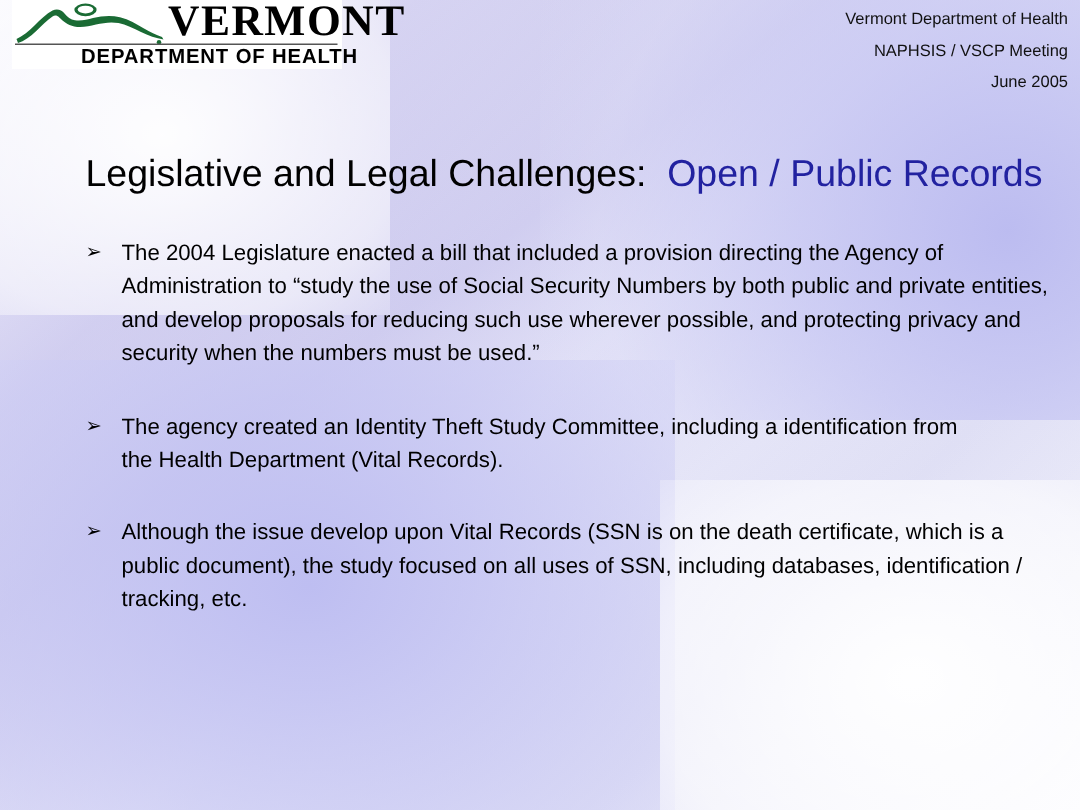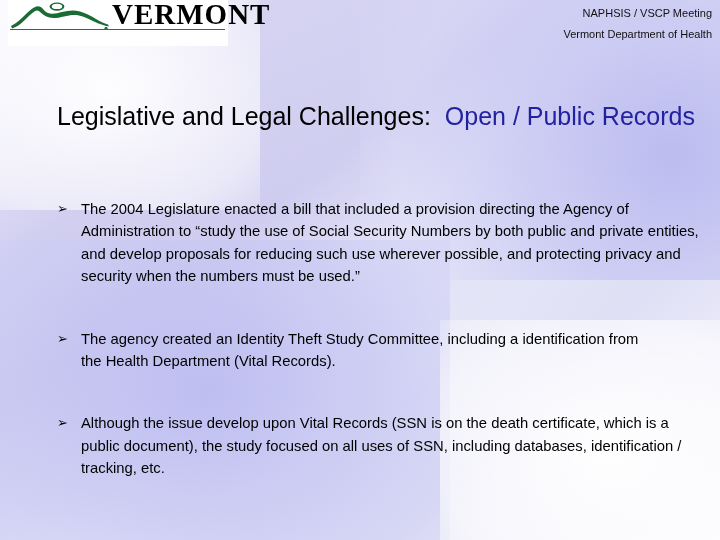--- a/index.html
+++ b/index.html
@@ -190,21 +190,20 @@
     position: absolute;
     left: 0;
     top: 0;
     font-family: "DejaVu Sans", sans-serif;
     font-size: 13px;
     line-height: 22.4px;
     color: #000000;
   }
   .bullet .btext {
     display: block;
-    margin-top: 40px;
   }
   
   #bullet-0 { width: 620px; }
   #bullet-1 { width: 560px; }
   #bullet-2 { width: 620px; }
 </style>
 </head>
 <body>
 
 <div id="slide">
@@ -226,25 +225,27 @@
                C49 16.6 44 17.6 39.5 16.6 C35 15.6 32 13 29.5 10.6
                C28 9.2 26.5 9 25 10 C21.5 12.2 18 16 14 19.8
                C10 23.6 6 26.4 2 27.6 Z" fill="#1a6b34"></path>
       <ellipse cx="47" cy="5.6" rx="7.4" ry="4.2" fill="#1a6b34"></ellipse>
       <ellipse cx="47" cy="5.4" rx="5.2" ry="2.6" fill="#ffffff"></ellipse>
       <circle cx="96" cy="27.2" r="1.5" fill="#1a6b34"></circle>
     </svg>
 
     <div id="logo-wordmark">VERMONT</div>
     <div id="logo-rule"></div>
+    <div id="logo-sub">DEPARTMENT OF HEALTH</div>
   </div>
 
   <div id="header-lines">
+    <div>Vermont Department of Health</div>
     <div>NAPHSIS / VSCP Meeting</div>
-    <div>Vermont Department of Health</div>
+    <div>June 2005</div>
   </div>
 
   <div id="slide-title">
     <span>Legislative and Legal Challenges:</span><span>&nbsp; </span><span class="accent">Open / Public Records</span>
   </div>
 
   <div id="body-block">
 
 
     <div class="bullet" id="bullet-0">

